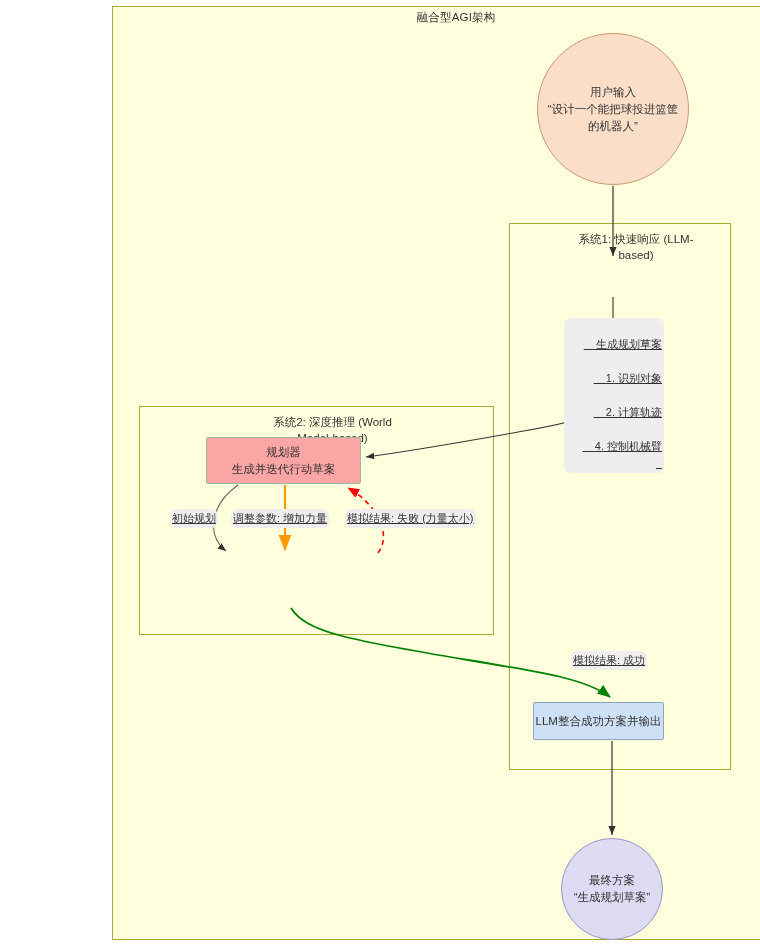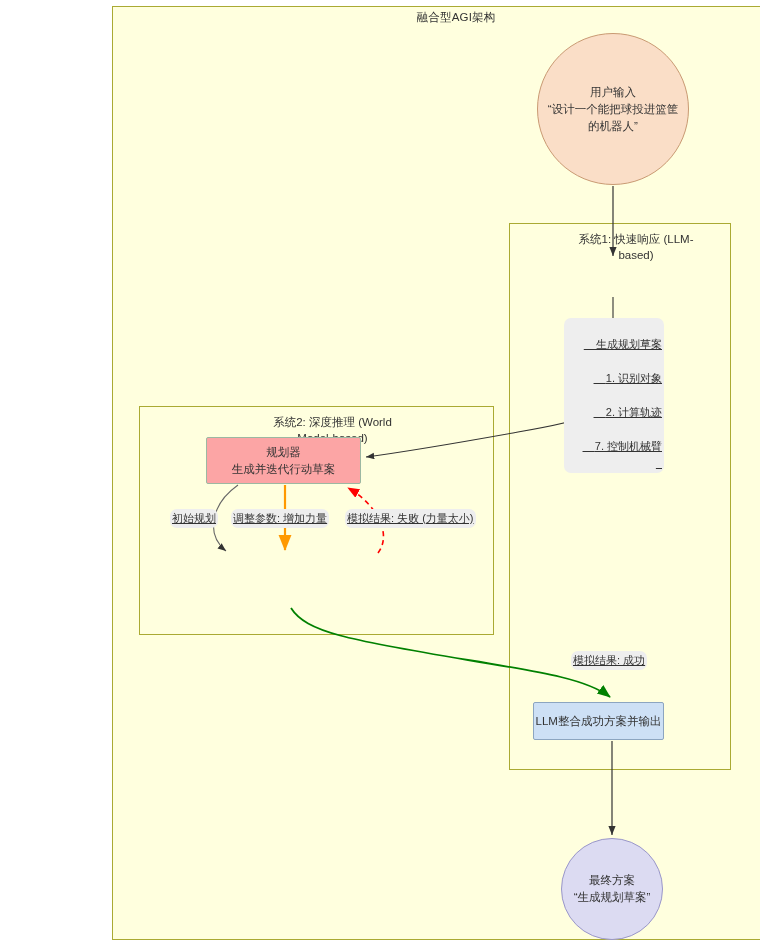--- a/index.html
+++ b/index.html
@@ -264,21 +264,21 @@
     <div>
       <span>最终方案</span><br>
       <span>“生成规划草案”</span>
     </div>
   </div>
 
   <div class="edge-label" id="edge-label-plan-draft">
     <span>生成规划草案</span><br>
     <span>1. 识别对象</span><br>
     <span>2. 计算轨迹</span><br>
-    <span>7. 控制机械臂</span>
+    <span>4. 控制机械臂</span>
   </div>
 
   <div class="edge-label" id="edge-label-initial">初始规划</div>
   <div class="edge-label" id="edge-label-adjust">调整参数: 增加力量</div>
   <div class="edge-label" id="edge-label-fail">模拟结果: 失败 (力量太小)</div>
   <div class="edge-label" id="edge-label-success">模拟结果: 成功</div>
 
 </div>
 
 </body></html>

